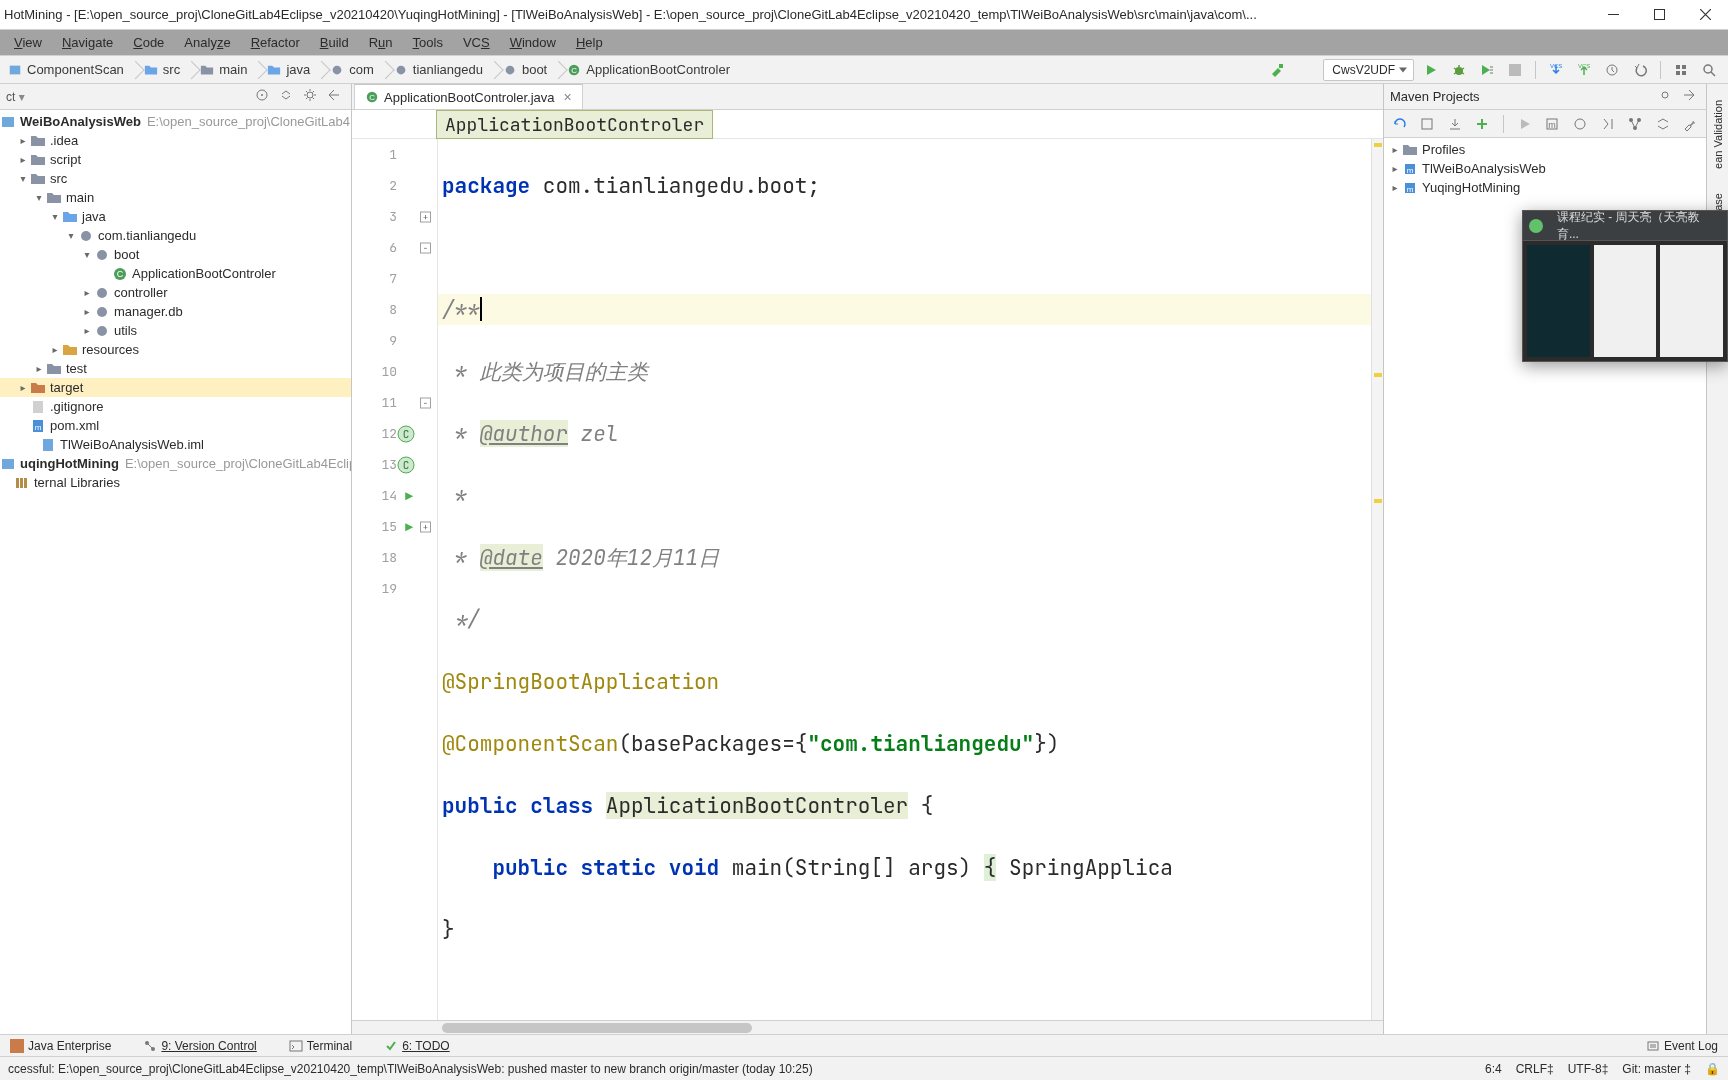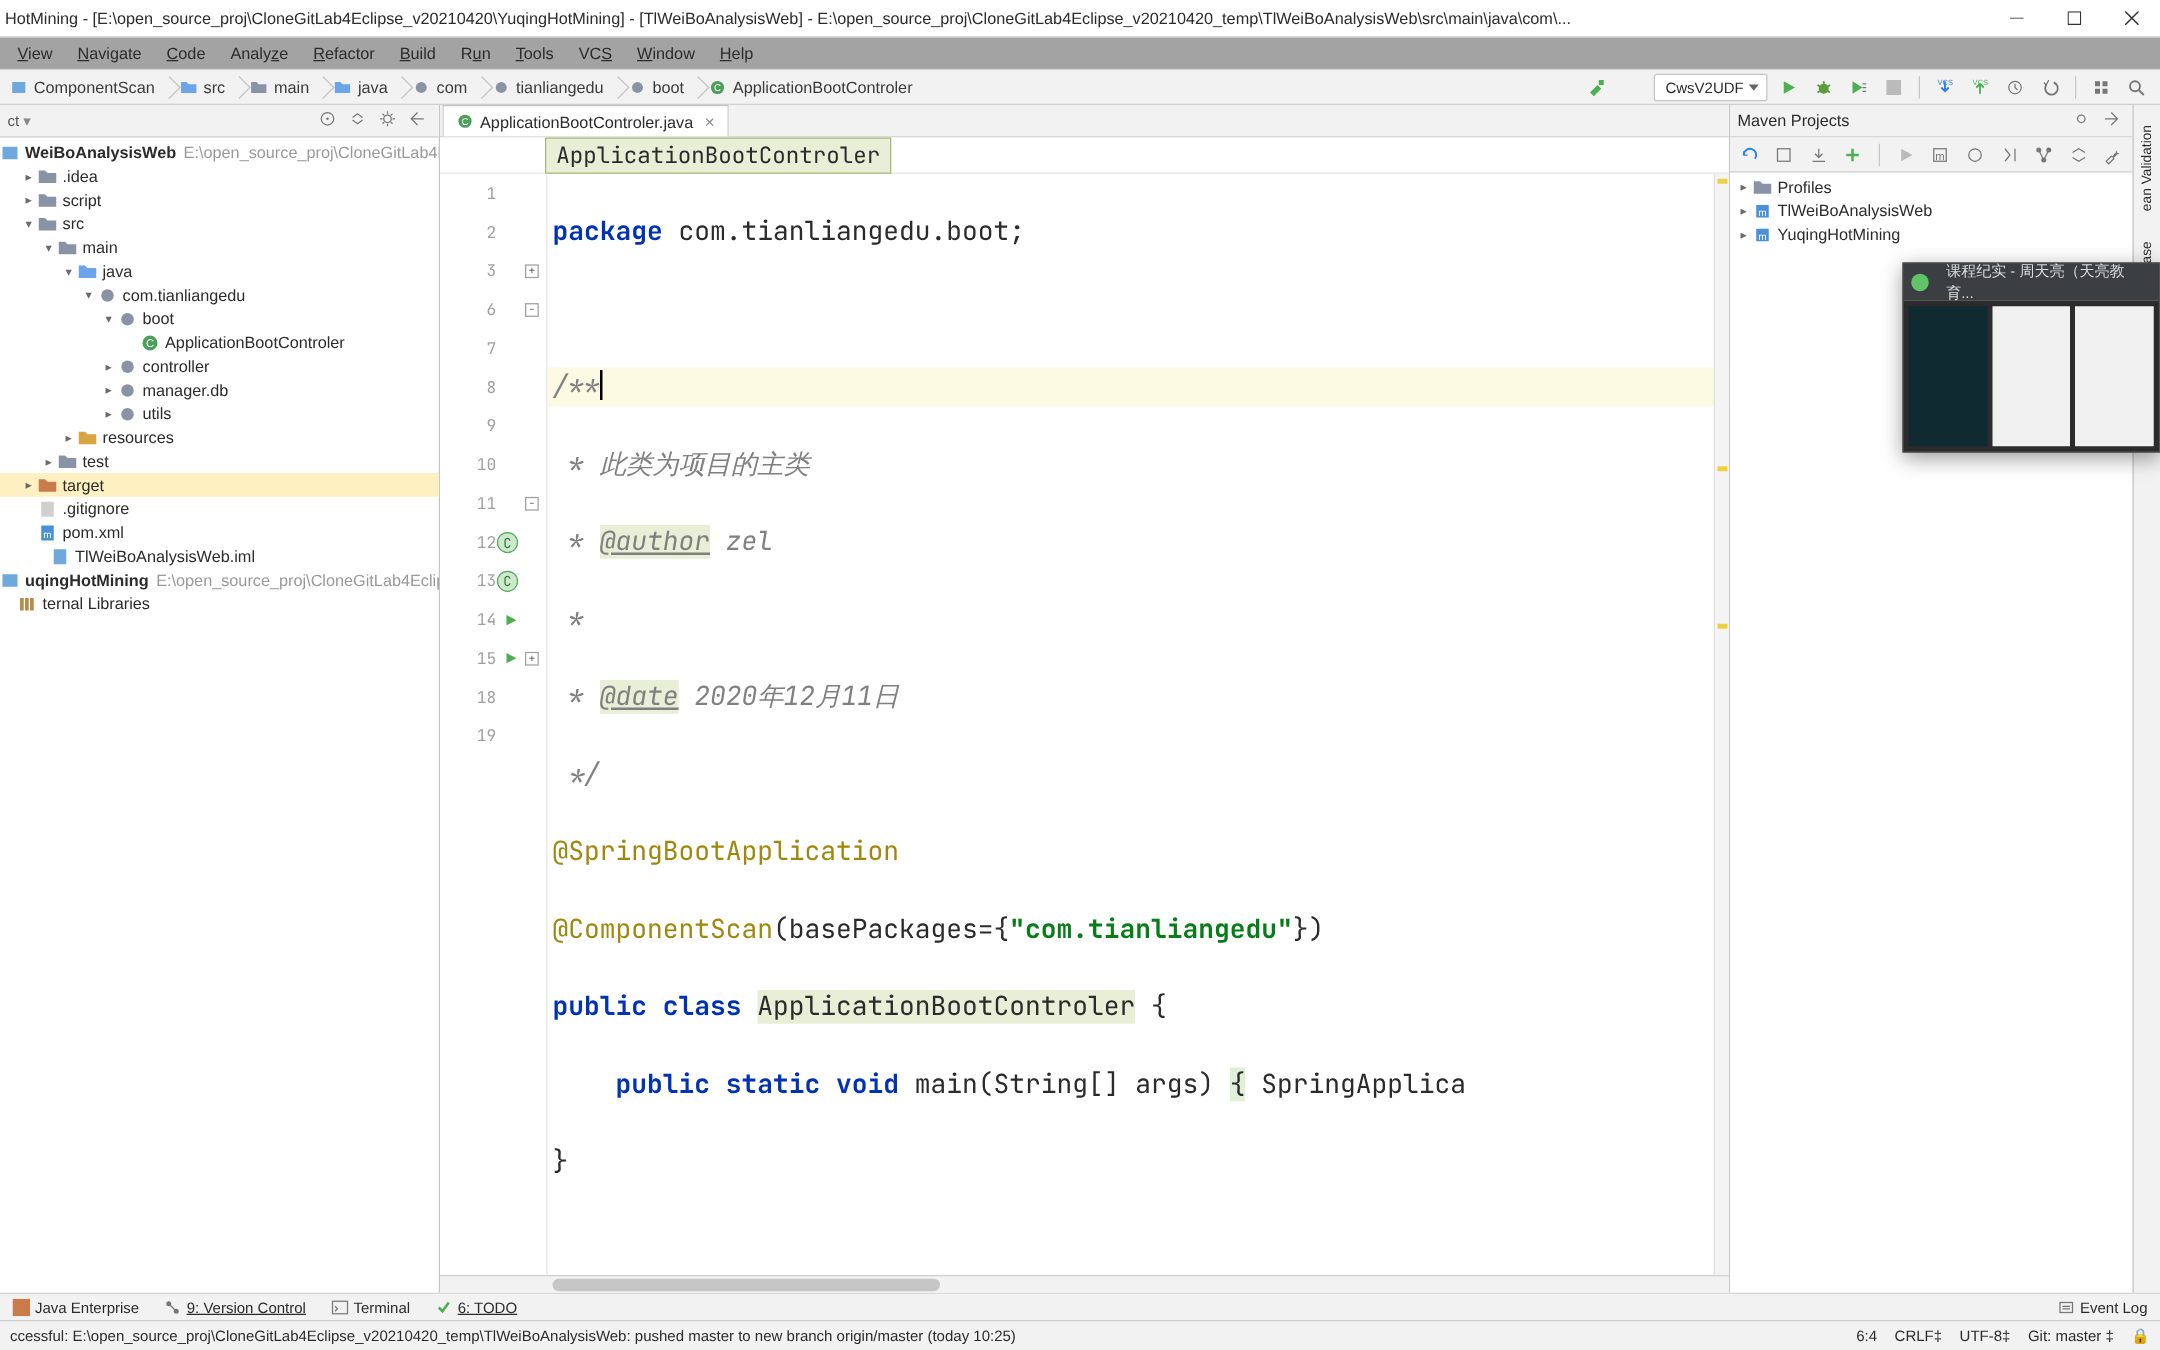--- a/index.html
+++ b/index.html
@@ -79,21 +79,21 @@
   .rstrip .tab { writing-mode:vertical-rl; transform:rotate(180deg); padding:8px 2px; font-size:11px; background:transparent; border:none; height:auto; margin:4px 0;}
   
   .popup { position:absolute; right:0; top:210px; width:206px; background:#2b2b2b; border:1px solid #555; box-shadow:0 4px 16px rgba(0,0,0,.4); z-index:50;}
   .popup .hdr { height:30px; background:#3c3f41; color:#dcdcdc; display:flex; align-items:center; gap:14px; padding:0 6px; font-size:12px; border-bottom:1px solid #555;}
   .popup .hdr .dot{width:14px;height:14px;border-radius:50%;background:#61c26a;}
   .popup .body { height:120px; display:flex; gap:4px; padding:4px; background:#2b2b2b;}
   .popup .pane { background:#1e1e1e; flex:1;}
   .popup .pane.dk{background:#0f2a30;}
   .popup .pane.lt{background:#f0f0f0;}
   
-  .toolbtns { height:22px; background:#f2f2f2; border-top:1px solid #d0d0d0; display:flex; align-items:center; padding:0 6px; gap:12px;}
+  .toolbtns { height:22px; background:#f2f2f2; border-top:1px solid #d0d0d0; display:flex; align-items:center; padding:0 6px; gap:24px;}
   .toolbtns .tb { display:flex; align-items:center; gap:4px; font-size:12px; padding:2px 4px;}
   .toolbtns .spacer{flex:1;}
   
   .statusbar { height:24px; background:#f2f2f2; border-top:1px solid #d0d0d0; display:flex; align-items:center; padding:0 8px; font-size:12px; gap:14px;}
   .statusbar .msg { flex:1; overflow:hidden; white-space:nowrap; text-overflow:ellipsis;}
   
   svg { display:block; }
   .ic-folder { fill:#8a93a6; }
   .ic-folder-src{fill:#6ba4e7;}
   .ic-play{fill:#4caf50;}

